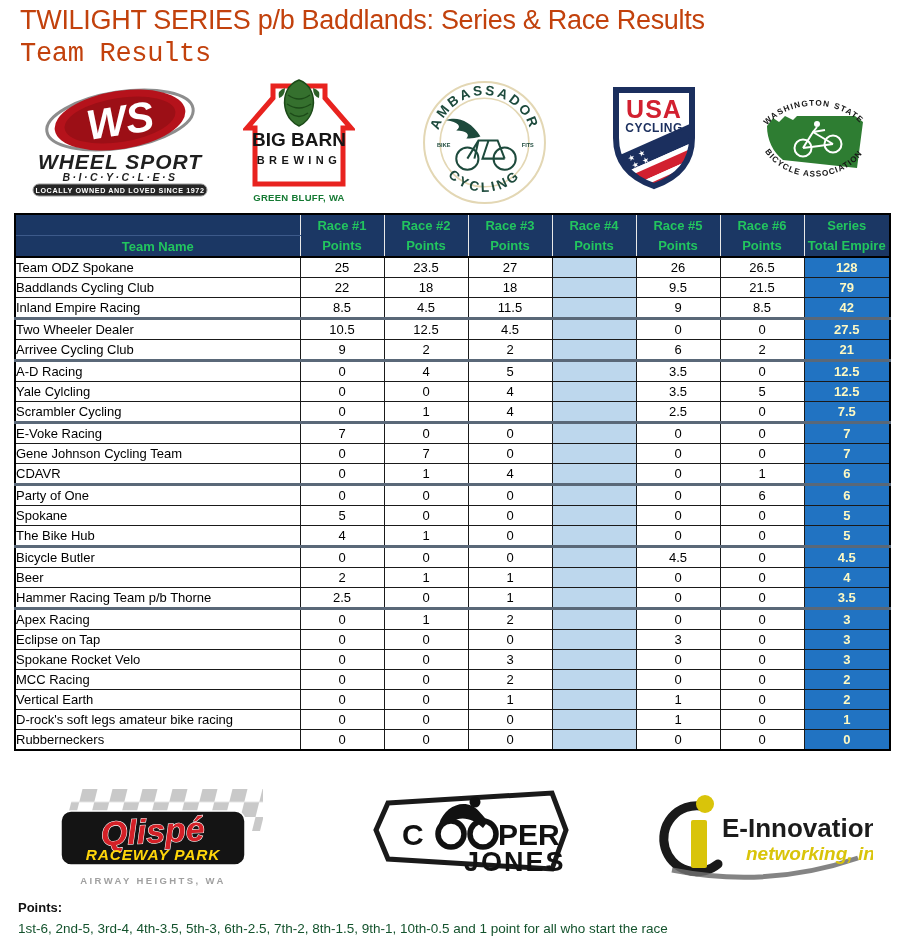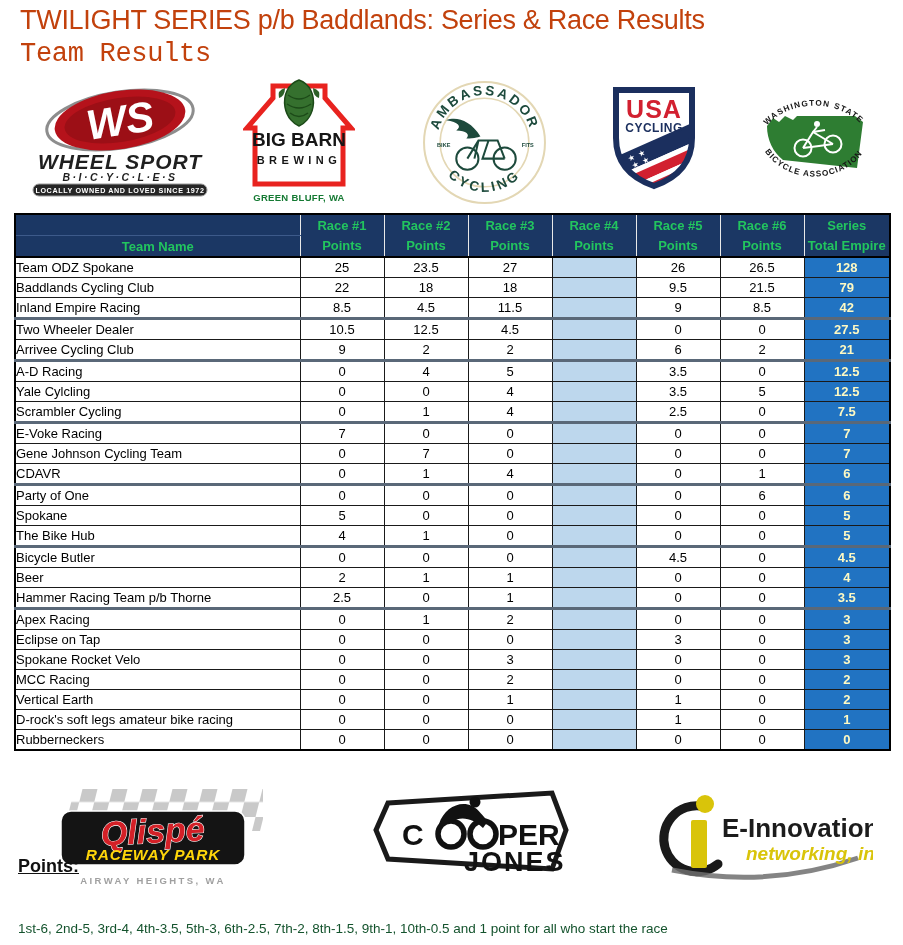--- a/index.html
+++ b/index.html
@@ -19,21 +19,21 @@
   tr.hr1 th.team-h{border-bottom:1px solid #3d5a8a;}
   tr.hr2 th{border-bottom:2px solid #000;}
   th.team-h{text-align:left;padding-left:5px;}
   tbody td{border:1px solid #1a1a1a;height:19px;line-height:19px;padding:0;font-size:13px;
         text-align:center;color:#000;background:#fff;white-space:nowrap;overflow:hidden;}
   td.team{text-align:left;}
   td.race4{background:#BDD7ED;}
   td.total{background:#2173C2;color:#fef9c3;font-weight:bold;}
   tr.group-end td{border-bottom:3px solid #5A6878;}
 
-  .pts-head{position:absolute;left:18px;top:856px;font-size:18px;font-weight:bold;text-decoration:underline;}
+  .pts-head{position:absolute;left:18px;top:900px;font-size:13px;font-weight:bold;}
   .pts-text{position:absolute;left:18px;top:921px;font-size:13.5px;color:#14532d;}
   svg text{font-family:"Liberation Sans","DejaVu Sans",sans-serif;}
 </style>
 </head>
 <body>
 
 <div class="page">
 
   <div class="title-line title-1">TWILIGHT SERIES p/b Baddlands: Series &amp; Race Results</div>
   <div class="title-line title-2">Team Results</div>

